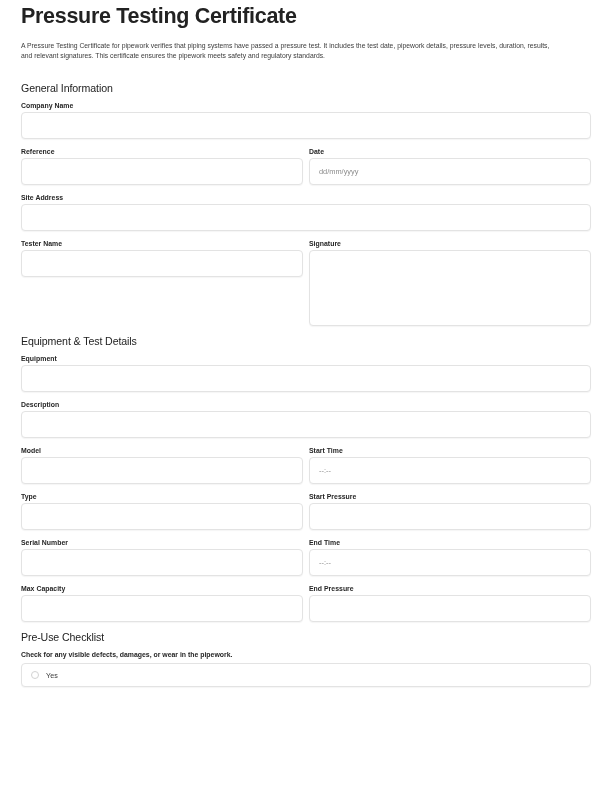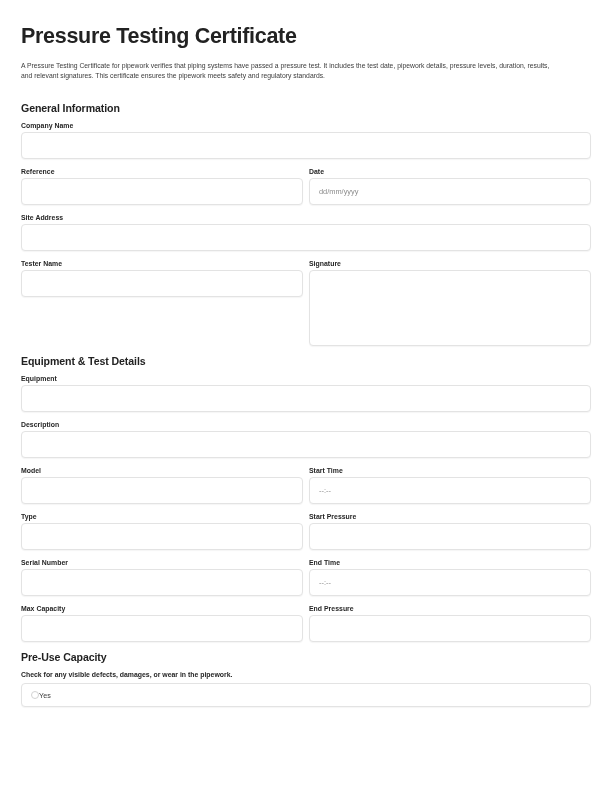--- a/index.html
+++ b/index.html
@@ -11,21 +11,21 @@
   body {
     width: 612px;
     height: 792px;
     font-family: "Liberation Sans", sans-serif;
     color: #2b2b2b;
     overflow: hidden;
   }
   .page {
     width: 612px;
     height: 792px;
-    padding: 24px 21px 0 21px;
+    padding: 4px 21px 0 21px;
     position: relative;
   }
 
   
   .doc-title {
     font-size: 21.5px;
     font-weight: bold;
     letter-spacing: -0.3px;
     color: #222222;
     margin: 0 0 12px 0;
@@ -35,21 +35,21 @@
     font-size: 6.8px;
     line-height: 1.58;
     color: #3c3c3c;
     margin: 0 0 20px 0;
     max-width: 540px;
   }
 
   
   .section-title {
     font-size: 10.6px;
-    font-weight: bold;
+    font-weight: normal;
     color: #222222;
     margin: 0 0 8px 0;
     letter-spacing: -0.1px;
   }
   .section + .section { }
 
   .field-label {
     font-size: 6.9px;
     font-weight: bold;
     color: #252525;
@@ -104,20 +104,21 @@
   .option {
     flex: 1 1 0;
     height: 24px;
     border: 1px solid #e3e3e3;
     border-radius: 4px;
     background: #ffffff;
     box-shadow: 0 1px 1px rgba(0,0,0,0.045);
     display: flex;
     align-items: center;
     padding: 0 9px;
+    gap: 7px;
   }
   .radio-circle {
     width: 8px;
     height: 8px;
     border: 1px solid #d2d2d2;
     border-radius: 50%;
     background: #ffffff;
     flex: 0 0 auto;
   }
   .option-label {
@@ -221,21 +222,21 @@
         <div class="input-box"></div>
       </div>
       <div class="col">
         <div class="field-label">End Pressure</div>
         <div class="input-box"></div>
       </div>
     </div>
   </div>
 
   <div class="section">
-    <h2 class="section-title">Pre-Use Capacity</h2>
+    <h2 class="section-title">Pre-Use Checklist</h2>
     <div class="checklist-question">Check for any visible defects, damages, or wear in the pipework.</div>
     <div class="options">
       <div class="option">
         <span class="radio-circle"></span>
         <span class="option-label">Yes</span>
       </div>
     </div>
   </div>
 
 </div>

